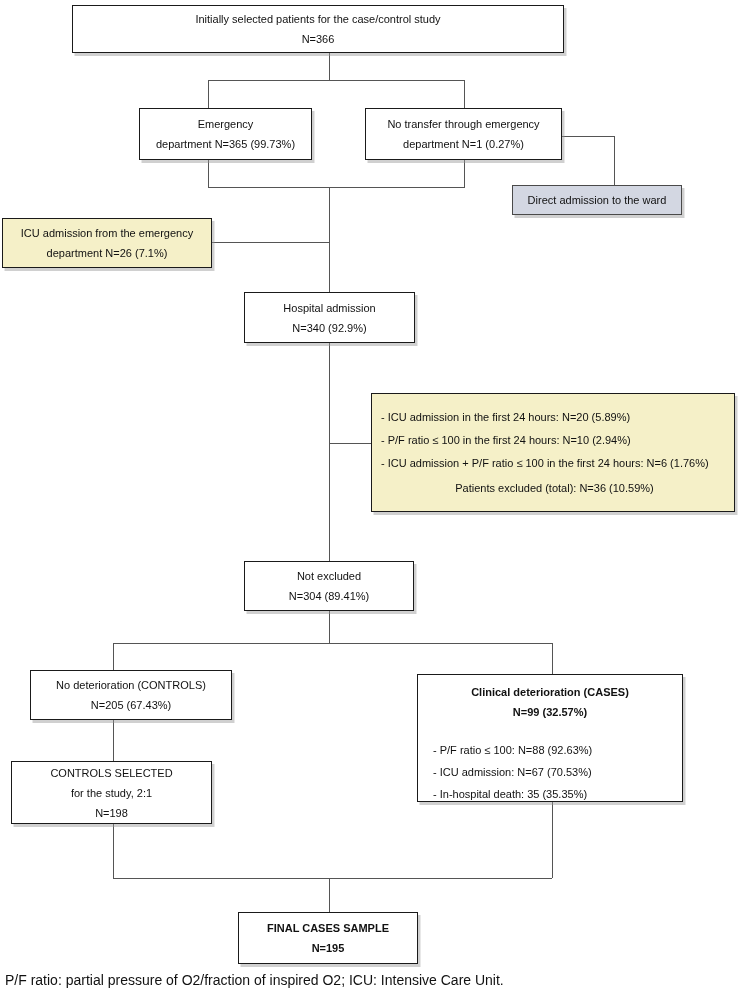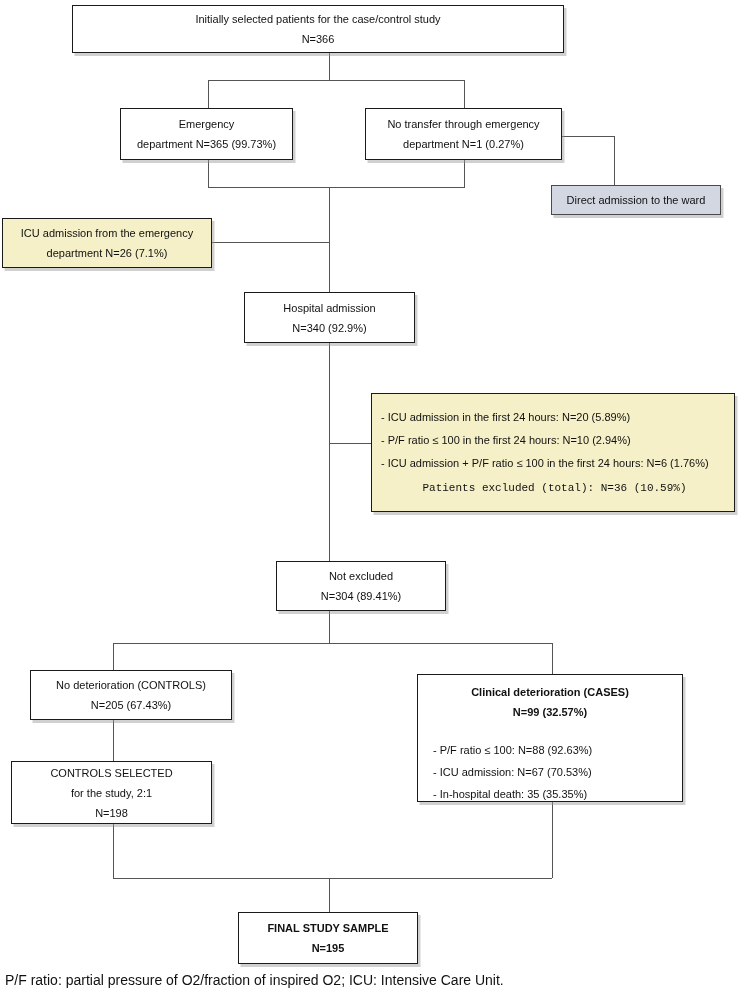--- a/index.html
+++ b/index.html
@@ -22,21 +22,21 @@
     box-shadow:2.5px 3px 0 rgba(150,150,150,0.45);
   }
   .node.yellow{background:var(--highlight-yellow);}
   .node.gray{background:var(--gray-box);border-color:#4a4a4a;}
   .node.left-list{justify-content:flex-start;align-items:stretch;text-align:left;}
   .bold{font-weight:bold;}
   .line{position:absolute;background:var(--line-color);}
   .hl{height:1px;}
   .vl{width:1px;}
   .bullets div{line-height:23px;white-space:nowrap;}
-  .excl-total{text-align:center;line-height:23px;margin-top:2px;font-family:Liberation Mono, monospace;}
+  .excl-total{text-align:center;line-height:23px;margin-top:2px;}
   .cases-title{text-align:center;line-height:20px;font-weight:bold;margin-top:7px;}
   .cases-bullets{margin-top:17px;padding-left:15px;}
   .cases-bullets div{line-height:22px;white-space:nowrap;}
   .footnote{position:absolute;left:5px;top:972px;font-size:14px;color:#111;}
 </style>
 </head>
 <body>
 
 <div class="canvas">
 
@@ -61,31 +61,31 @@
   <div class="line vl" style="left:113px;top:824px;height:54px;"></div>
   <div class="line vl" style="left:552px;top:802px;height:76px;"></div>
   <div class="line hl" style="left:113px;top:878px;width:439px;"></div>
   <div class="line vl" style="left:329px;top:878px;height:34px;"></div>
 
   <div class="node" style="left:72px;top:5px;width:492px;height:48px;">
     <div>Initially selected patients for the case/control study</div>
     <div>N=366</div>
   </div>
 
-  <div class="node" style="left:120px;top:108px;width:173px;height:52px;">
+  <div class="node" style="left:139px;top:108px;width:173px;height:52px;">
     <div>Emergency</div>
     <div>department N=365 (99.73%)</div>
   </div>
 
   <div class="node" style="left:365px;top:108px;width:197px;height:52px;">
     <div>No transfer through emergency</div>
     <div>department N=1 (0.27%)</div>
   </div>
 
-  <div class="node gray" style="left:551px;top:185px;width:170px;height:30px;">
+  <div class="node gray" style="left:512px;top:185px;width:170px;height:30px;">
     <div>Direct admission to the ward</div>
   </div>
 
   <div class="node yellow" style="left:2px;top:218px;width:210px;height:50px;">
     <div>ICU admission from the emergency</div>
     <div>department N=26 (7.1%)</div>
   </div>
 
   <div class="node" style="left:244px;top:292px;width:171px;height:51px;">
     <div>Hospital admission</div>
@@ -94,21 +94,21 @@
 
   <div class="node yellow left-list" style="left:371px;top:393px;width:364px;height:119px;padding:12px 6px 14px 9px;">
     <div class="bullets">
       <div>-  ICU admission in the first 24 hours: N=20 (5.89%)</div>
       <div>-  P/F ratio ≤ 100 in the first 24 hours: N=10 (2.94%)</div>
       <div>-  ICU admission + P/F ratio ≤ 100 in the first 24 hours: N=6 (1.76%)</div>
     </div>
     <div class="excl-total">Patients excluded (total): N=36 (10.59%)</div>
   </div>
 
-  <div class="node" style="left:244px;top:561px;width:170px;height:50px;margin-left:32px;">
+  <div class="node" style="left:244px;top:561px;width:170px;height:50px;">
     <div>Not excluded</div>
     <div>N=304 (89.41%)</div>
   </div>
 
   <div class="node" style="left:30px;top:670px;width:202px;height:50px;">
     <div>No deterioration (CONTROLS)</div>
     <div>N=205 (67.43%)</div>
   </div>
 
   <div class="node" style="left:11px;top:761px;width:201px;height:63px;">
@@ -123,19 +123,19 @@
       <div>N=99 (32.57%)</div>
     </div>
     <div class="cases-bullets">
       <div>-  P/F ratio ≤ 100: N=88 (92.63%)</div>
       <div>-  ICU admission: N=67 (70.53%)</div>
       <div>-  In-hospital death: 35 (35.35%)</div>
     </div>
   </div>
 
   <div class="node bold" style="left:238px;top:912px;width:180px;height:52px;">
-    <div>FINAL STUDY SAMPLE</div>
+    <div>FINAL CASES SAMPLE</div>
     <div>N=195</div>
   </div>
 
   <div class="footnote">P/F ratio: partial pressure of O2/fraction of inspired O2; ICU: Intensive Care Unit.</div>
 
 </div>
 
 </body></html>

